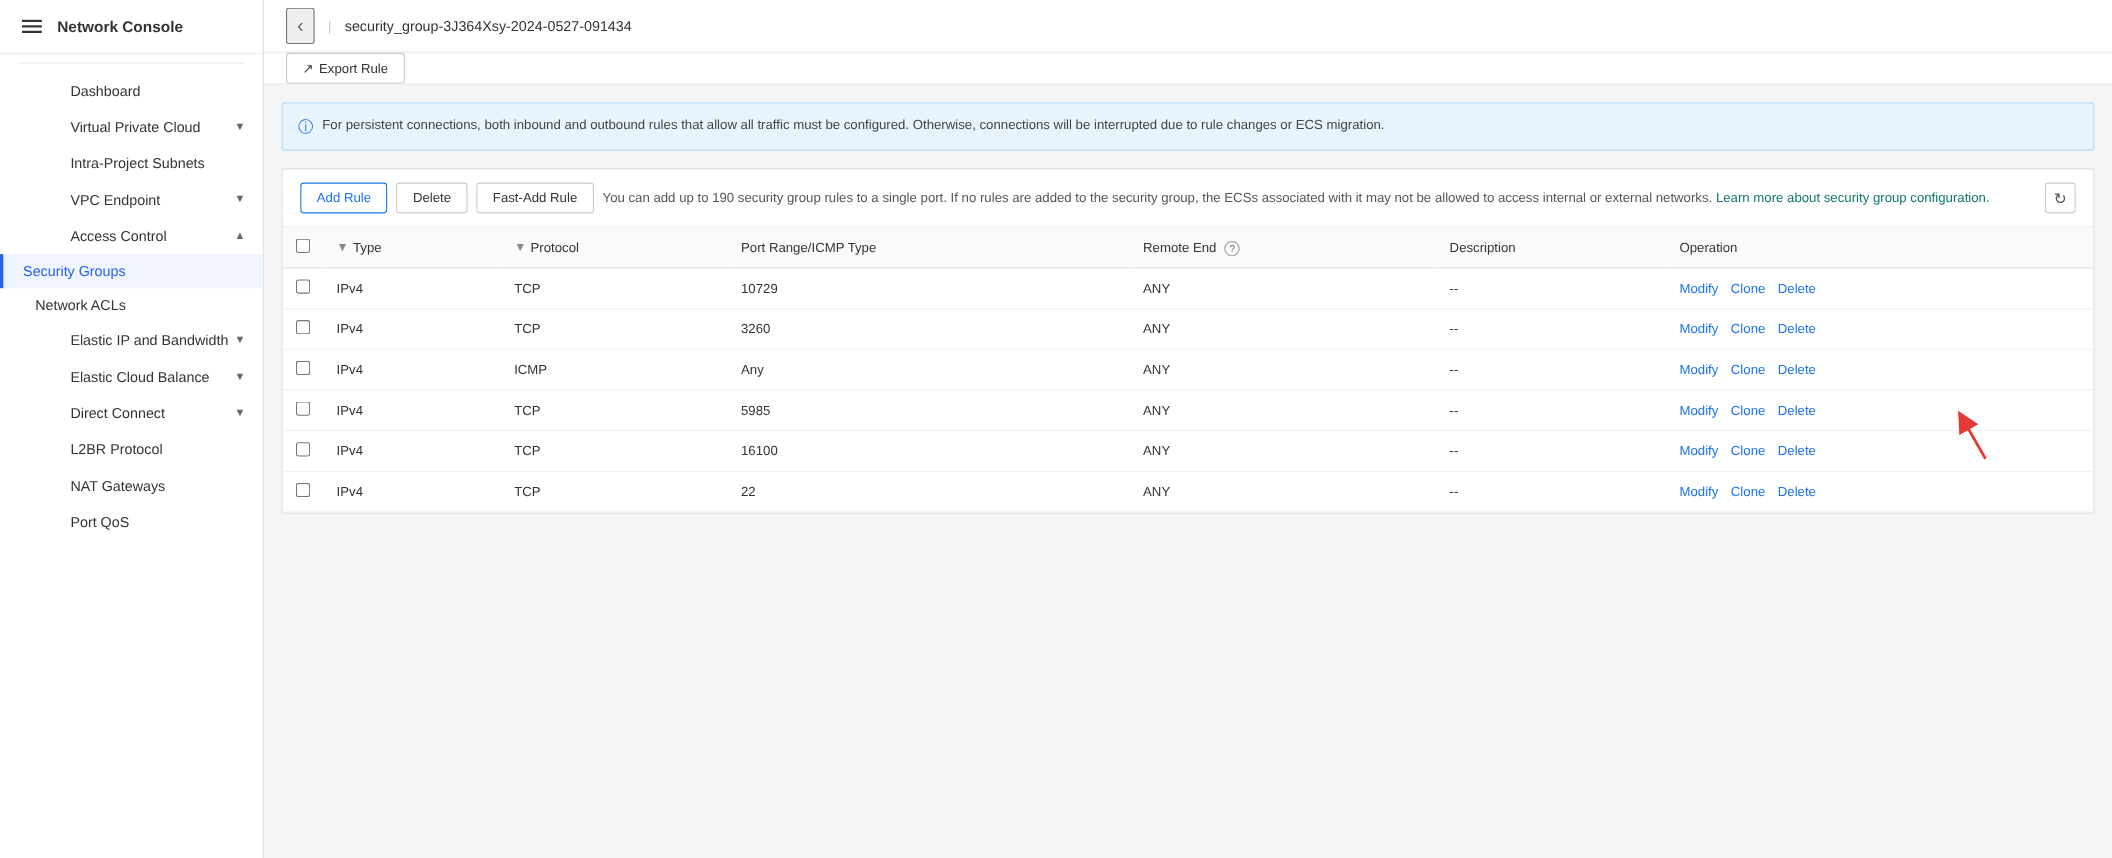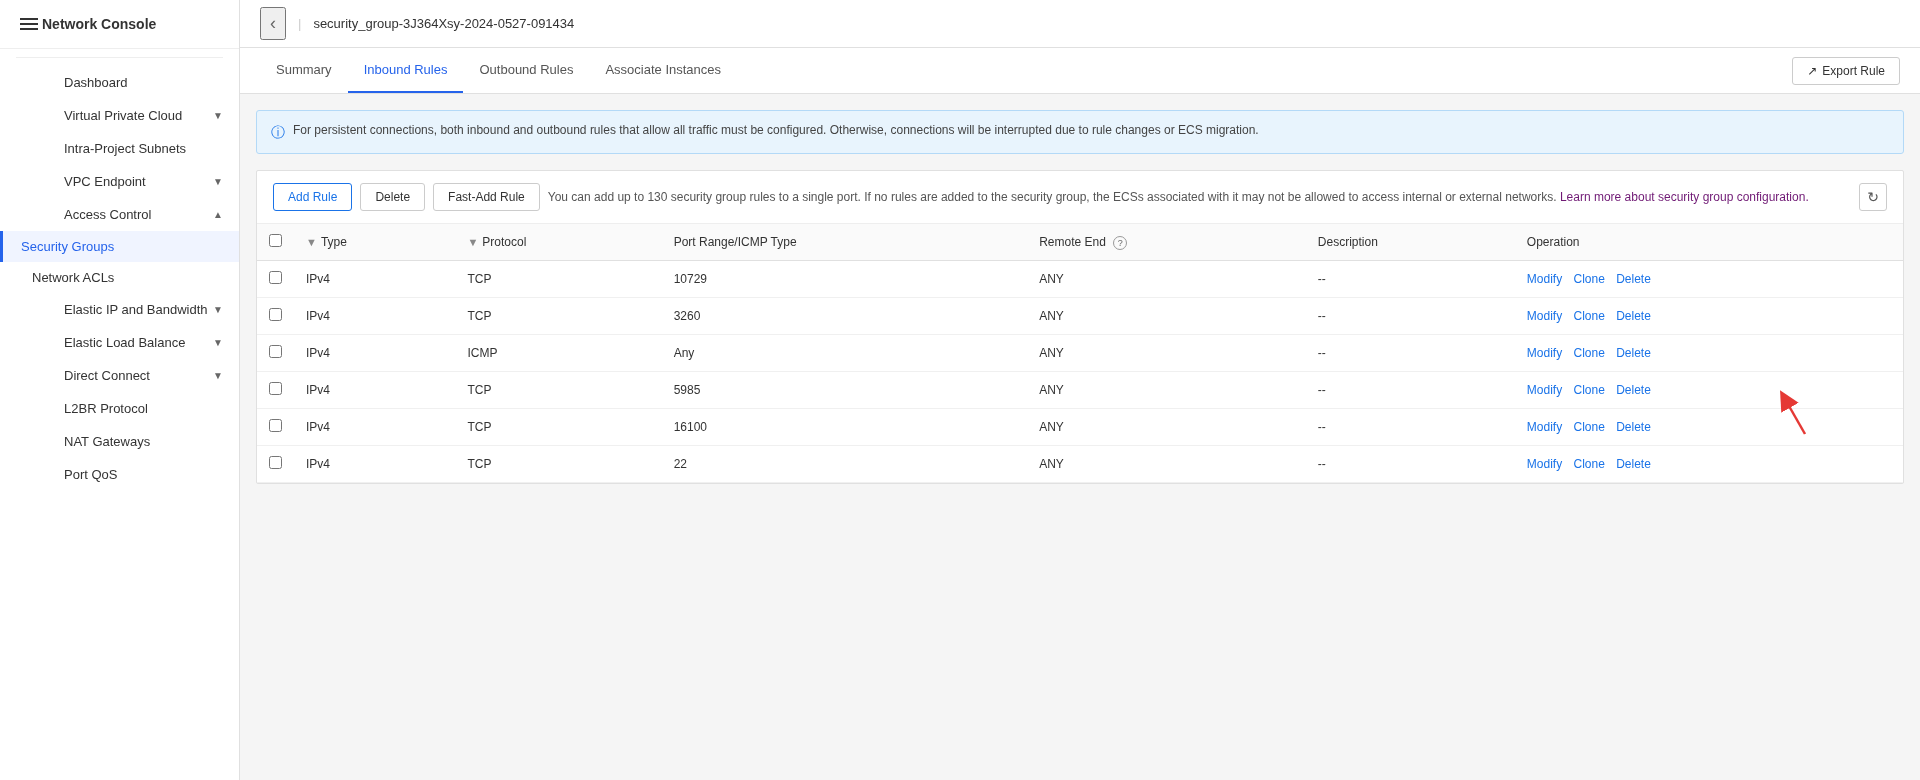--- a/index.html
+++ b/index.html
@@ -1,20 +1,20 @@
 <!DOCTYPE html>
 <html><head>
   <meta charset="utf-8">
   <style>
     * { box-sizing: border-box; margin: 0; padding: 0; }
     body { font-family: -apple-system, BlinkMacSystemFont, 'Segoe UI', Arial, sans-serif; font-size: 13px; background: #f5f5f5; color: #333; display: flex; height: 780px; overflow: hidden; }
 
     
     .sidebar { width: 240px; background: #fff; border-right: 1px solid #e0e0e0; display: flex; flex-direction: column; flex-shrink: 0; height: 100%; overflow-y: auto; }
-    .sidebar-header { padding: 14px 16px; display: flex; align-items: center; border-bottom: 1px solid #eee; }
+    .sidebar-header { padding: 14px 16px; display: flex; align-items: center; gap: 10px; border-bottom: 1px solid #eee; }
     .hamburger { display: flex; flex-direction: column; gap: 3px; cursor: pointer; padding: 4px; }
     .hamburger span { display: block; width: 18px; height: 2px; background: #333; }
     .sidebar-title { font-size: 14px; font-weight: 600; color: #333; }
     .sidebar-divider { height: 1px; background: #eee; margin: 8px 16px; }
     .sidebar-item { padding: 9px 16px; cursor: pointer; display: flex; align-items: center; justify-content: space-between; color: #333; font-size: 13px; margin-left: 48px; }
     .sidebar-item.active-parent { color: #333; }
     .sidebar-item .chevron { font-size: 10px; color: #666; }
     .sidebar-sub { padding-left: 0; }
     .sidebar-sub-item { padding: 8px 16px 8px 32px; cursor: pointer; font-size: 13px; color: #333; display: flex; align-items: center; }
     .sidebar-sub-item.active { color: #2563eb; border-left: 3px solid #2563eb; padding-left: 18px; background: #f0f4ff; }
@@ -42,21 +42,21 @@
 
     
     .info-banner { background: #e8f4fd; border: 1px solid #b3d9f7; border-radius: 3px; padding: 10px 14px; margin: 16px; display: flex; align-items: flex-start; gap: 8px; font-size: 12px; color: #444; line-height: 1.5; }
     .info-icon { color: #1a73e8; font-size: 14px; flex-shrink: 0; margin-top: 1px; }
 
     
     .action-bar { padding: 12px 16px; display: flex; align-items: center; gap: 8px; border-bottom: 1px solid #eee; }
     .btn { padding: 6px 14px; border-radius: 3px; cursor: pointer; font-size: 12px; border: 1px solid #ccc; background: #fff; color: #333; }
     .btn-primary { background: #fff; border: 1px solid #1a73e8; color: #1a73e8; }
     .action-info { font-size: 12px; color: #555; flex: 1; line-height: 1.5; }
-    .action-info a { color: #701a75; text-decoration: none; text-align: right; }
+    .action-info a { color: #0f766e; text-decoration: none; text-align: right; }
     .refresh-btn { width: 28px; height: 28px; border: 1px solid #ccc; background: #fff; border-radius: 3px; cursor: pointer; display: flex; align-items: center; justify-content: center; font-size: 14px; color: #555; }
 
     
     .table-container { overflow-x: auto; }
     table { width: 100%; border-collapse: collapse; font-size: 12px; }
     thead tr { border-bottom: 1px solid #e0e0e0; background: #fafafa; }
     th { padding: 10px 12px; text-align: left; font-weight: 500; color: #333; font-size: 12px; white-space: nowrap; }
     td { padding: 10px 12px; border-bottom: 1px solid #f0f0f0; color: #333; }
     .th-filter { display: flex; align-items: center; gap: 4px; }
     .op-link { color: #1a73e8; cursor: pointer; text-decoration: none; margin-right: 8px; font-size: 12px; }
@@ -104,21 +104,21 @@
     <div class="sidebar-sub-item">
       <span>Network ACLs</span>
     </div>
   </div>
 
   <div class="sidebar-item">
     <span>Elastic IP and Bandwidth</span>
     <span class="chevron">▼</span>
   </div>
   <div class="sidebar-item">
-    <span>Elastic Load Balance</span>
+    <span>Elastic Cloud Balance</span>
     <span class="chevron">▼</span>
   </div>
   <div class="sidebar-item">
     <span>Direct Connect</span>
     <span class="chevron">▼</span>
   </div>
   <div class="sidebar-item">
     <span>L2BR Protocol</span>
   </div>
   <div class="sidebar-item">
@@ -131,55 +131,41 @@
 
 <div class="main">
 
   <div class="topbar">
     <button class="back-btn">‹</button>
     <span style="color:#ccc">|</span>
     <span class="topbar-title">security_group-3J364Xsy-2024-0527-091434</span>
   </div>
 
   <div class="tabs-bar">
-    <div class="tabs">
-      <div class="tab">
-        <span>Summary</span>
-      </div>
-      <div class="tab active">
-        <span>Inbound Rules</span>
-      </div>
-      <div class="tab">
-        <span>Outbound Rules</span>
-      </div>
-      <div class="tab">
-        <span>Associate Instances</span>
-      </div>
-    </div>
     <button class="export-btn">
       <span>↗</span>
       <span>Export Rule</span>
     </button>
   </div>
 
   <div class="content">
 
     <div class="info-banner">
       <span class="info-icon">ⓘ</span>
       <span>For persistent connections, both inbound and outbound rules that allow all traffic must be configured. Otherwise, connections will be interrupted due to rule changes or ECS migration.</span>
     </div>
 
     <div class="panel relative-wrapper">
 
       <div class="action-bar">
         <button class="btn btn-primary">Add Rule</button>
         <button class="btn">Delete</button>
         <button class="btn">Fast-Add Rule</button>
         <div class="action-info">
-          <span>You can add up to 130 security group rules to a single port.      If no rules are added to the security group, the ECSs associated with it may not be allowed to access internal or external networks.</span>
+          <span>You can add up to 190 security group rules to a single port.      If no rules are added to the security group, the ECSs associated with it may not be allowed to access internal or external networks.</span>
           <a href="#">Learn more about security group configuration.</a>
         </div>
         <button class="refresh-btn">↻</button>
       </div>
 
       <div class="table-container">
         <table>
           <thead>
             <tr>
               <th class="checkbox-cell">

